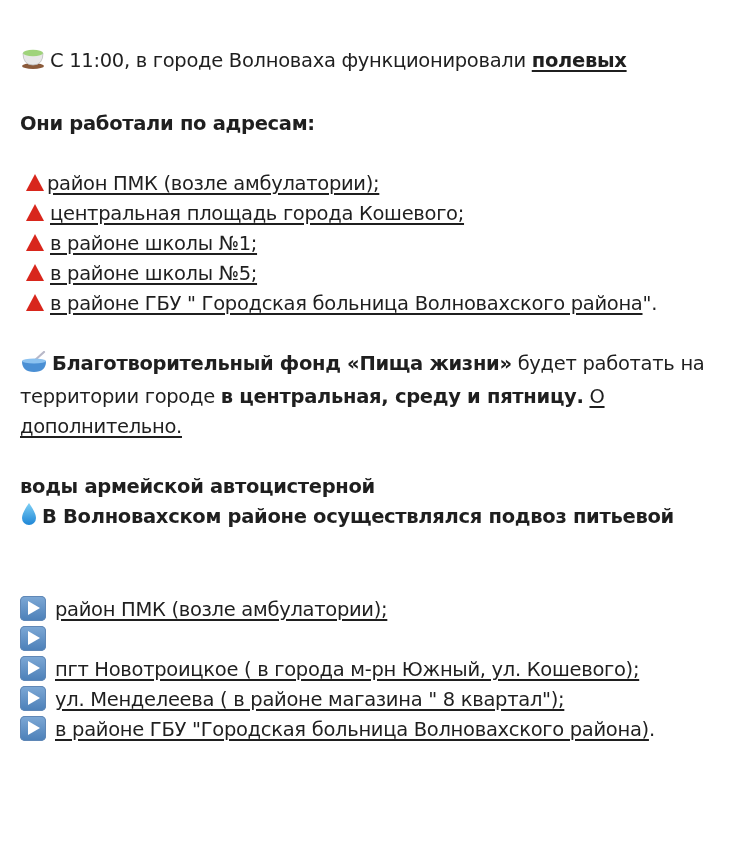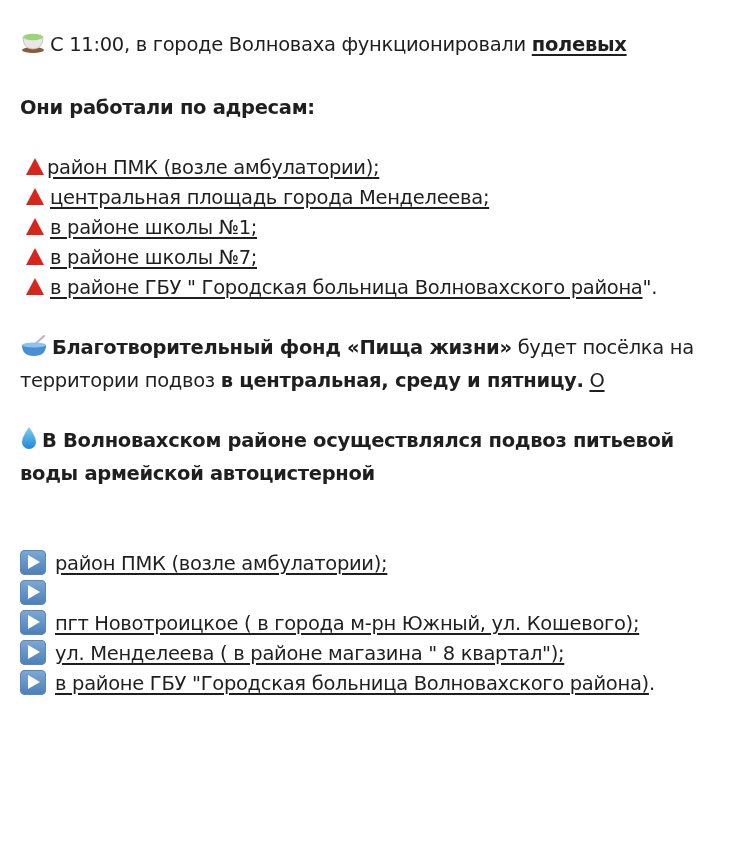--- a/index.html
+++ b/index.html
@@ -3,21 +3,21 @@
 <meta charset="utf-8">
 <style>
   html, body { margin: 0; padding: 0; background: #ffffff; }
   body {
     width: 740px; height: 848px; overflow: hidden;
     font-family: "DejaVu Sans", sans-serif;
     color: #1f1f1f;
     font-size: 19.5px;
     letter-spacing: -0.3px;
   }
-  .wrap { position: relative; padding: 30px 0 0 20px; }
+  .wrap { position: relative; padding: 46px 0 0 20px; }
   .line { line-height: 30px; white-space: nowrap; }
   .b { font-weight: bold; }
   .u { text-decoration: underline; text-underline-offset: 3px; text-decoration-thickness: 1.5px; }
   .gap { height: 30px; }
   .icon { display: inline-block; vertical-align: -3px; margin-right: 4px; }
   .tri { width: 0; height: 0; border-left: 9px solid transparent; border-right: 9px solid transparent;
          border-bottom: 17px solid #d8261c; margin-left: 6px; margin-right: 6px; vertical-align: -1px; }
   .tri.first { margin-right: 3px; }
   .play { width: 26px; height: 25px; border-radius: 5px; background: linear-gradient(#7ea9d6, #4b7fb8);
           position: relative; margin-right: 9px; vertical-align: -5px; box-shadow: inset 0 0 0 1px #5f87b6; }
@@ -41,63 +41,66 @@
   </div>
 
   <div class="gap"></div>
   <div class="line b">Они работали по адресам:</div>
   <div class="gap"></div>
 
   <div class="line">
     <span class="icon tri first"></span><span class="u">район ПМК (возле амбулатории);</span><span></span>
   </div>
   <div class="line">
-    <span class="icon tri"></span><span class="u">центральная площадь города Менделеева;</span><span></span>
+    <span class="icon tri"></span><span class="u">центральная площадь города Кошевого;</span><span></span>
   </div>
   <div class="line">
     <span class="icon tri"></span><span class="u">в районе школы №1;</span><span></span>
   </div>
   <div class="line">
-    <span class="icon tri"></span><span class="u">в районе школы №7;</span><span></span>
+    <span class="icon tri"></span><span class="u">в районе школы №5;</span><span></span>
   </div>
   <div class="line">
     <span class="icon tri"></span><span class="u">в районе ГБУ " Городская больница Волновахского района</span><span>".</span>
   </div>
 
   <div class="gap"></div>
 
   <div class="line">
     <span class="icon">
       <svg width="28" height="22" viewBox="0 0 28 22">
         <line x1="14" y1="10" x2="24" y2="1" stroke="#b8b8c8" stroke-width="2.2" stroke-linecap="round"></line>
         <path d="M2 10 Q2 21 14 21 Q26 21 26 10 Z" fill="#4a8fd4"></path>
         <ellipse cx="14" cy="10" rx="12" ry="2.5" fill="#8cc2f0"></ellipse>
       </svg>
-    </span><span class="b">Благотворительный фонд «Пища жизни»</span><span> будет посёлка на</span>
+    </span><span class="b">Благотворительный фонд «Пища жизни»</span><span> будет работать на</span>
   </div>
   <div class="line">
-    <span>территории подвоз </span><span class="b">в центральная, среду и пятницу.</span> <span class="u">О</span>
+    <span>территории городе </span><span class="b">в центральная, среду и пятницу.</span> <span class="u">О</span>
+  </div>
+  <div class="line">
+    <span class="u">дополнительно.</span>
   </div>
 
   <div class="gap"></div>
 
+  <div class="line b">воды армейской автоцистерной</div>
   <div class="line b">
     <span class="icon">
       <svg width="18" height="24" viewBox="0 0 18 24">
         <defs>
             <linearGradient id="dg" x1="0" y1="0" x2="0" y2="1">
               <stop offset="0" stop-color="#7fd0f5"></stop>
               <stop offset="1" stop-color="#1e86d6"></stop>
             </linearGradient>
           </defs>
         <path d="M9 1 Q16 11 16 16 A7 7 0 0 1 2 16 Q2 11 9 1 Z" fill="url(#dg)"></path>
       </svg>
     </span><span>В Волновахском районе осуществлялся подвоз питьевой</span>
   </div>
-  <div class="line b">воды армейской автоцистерной</div>
 
   <div class="gap"></div>
   <div class="gap"></div>
 
   <div class="line">
     <span class="icon play"></span><span class="u">район ПМК (возле амбулатории);</span><span></span>
   </div>
   <div class="line">
     <span class="icon play"></span><span></span>
   </div>

